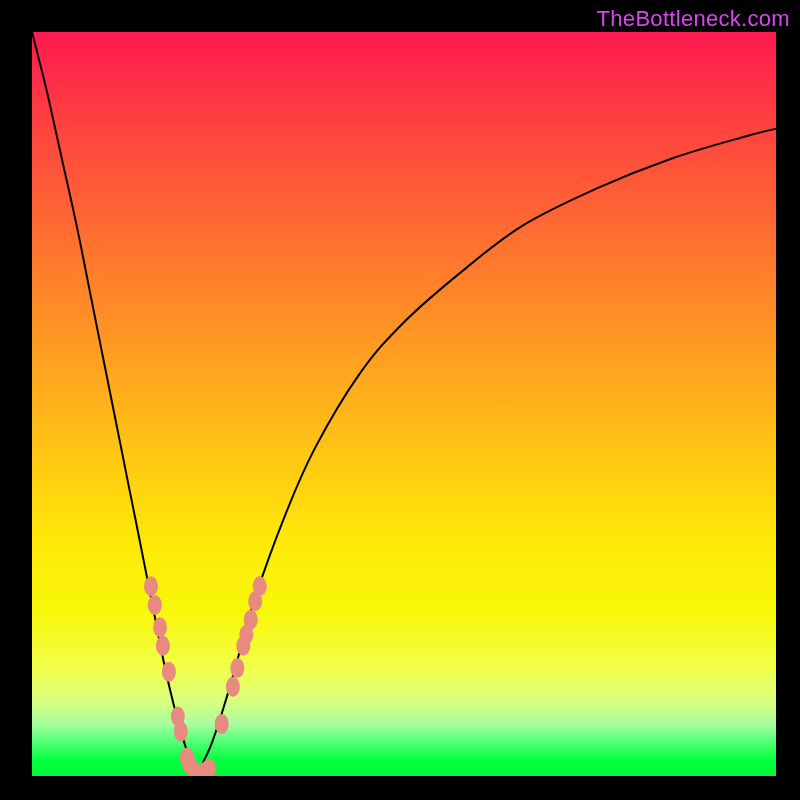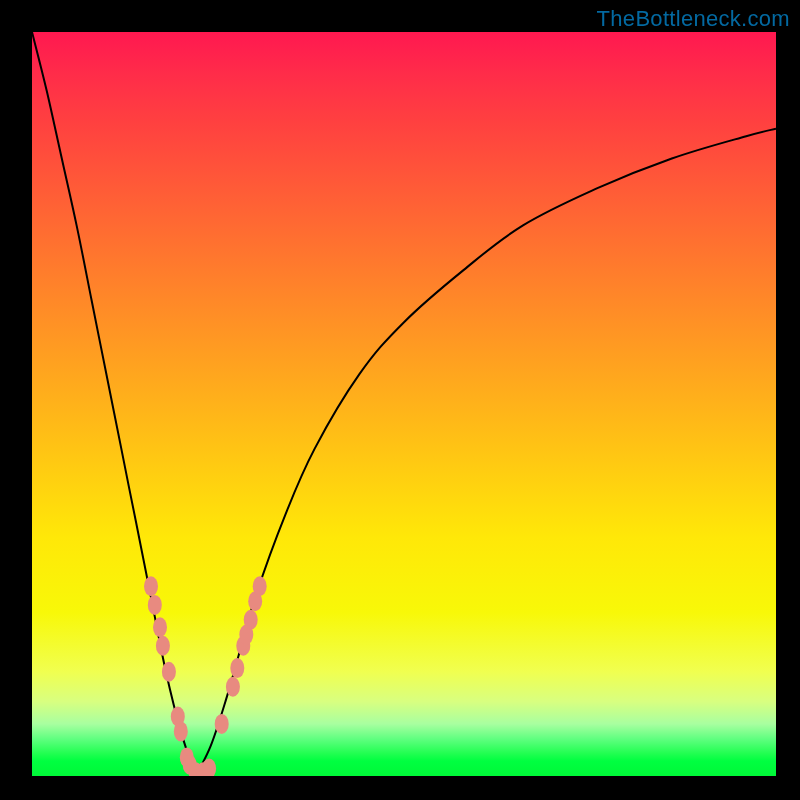--- a/index.html
+++ b/index.html
@@ -40,21 +40,21 @@
       #60ff80 95%,
       #20ff50 97%,
       #00ff40 98%,
       #00f838 100%
     );
   }
   .watermark {
     position: absolute;
     top: 6px;
     right: 10px;
-    color: #0369a1;
+    color: #d946ef;
     font-size: 22px;
     font-weight: normal;
     letter-spacing: 0.3px;
     z-index: 10;
   }
   svg.curves {
     position: absolute;
     inset: 0;
     width: 100%;
     height: 100%;

